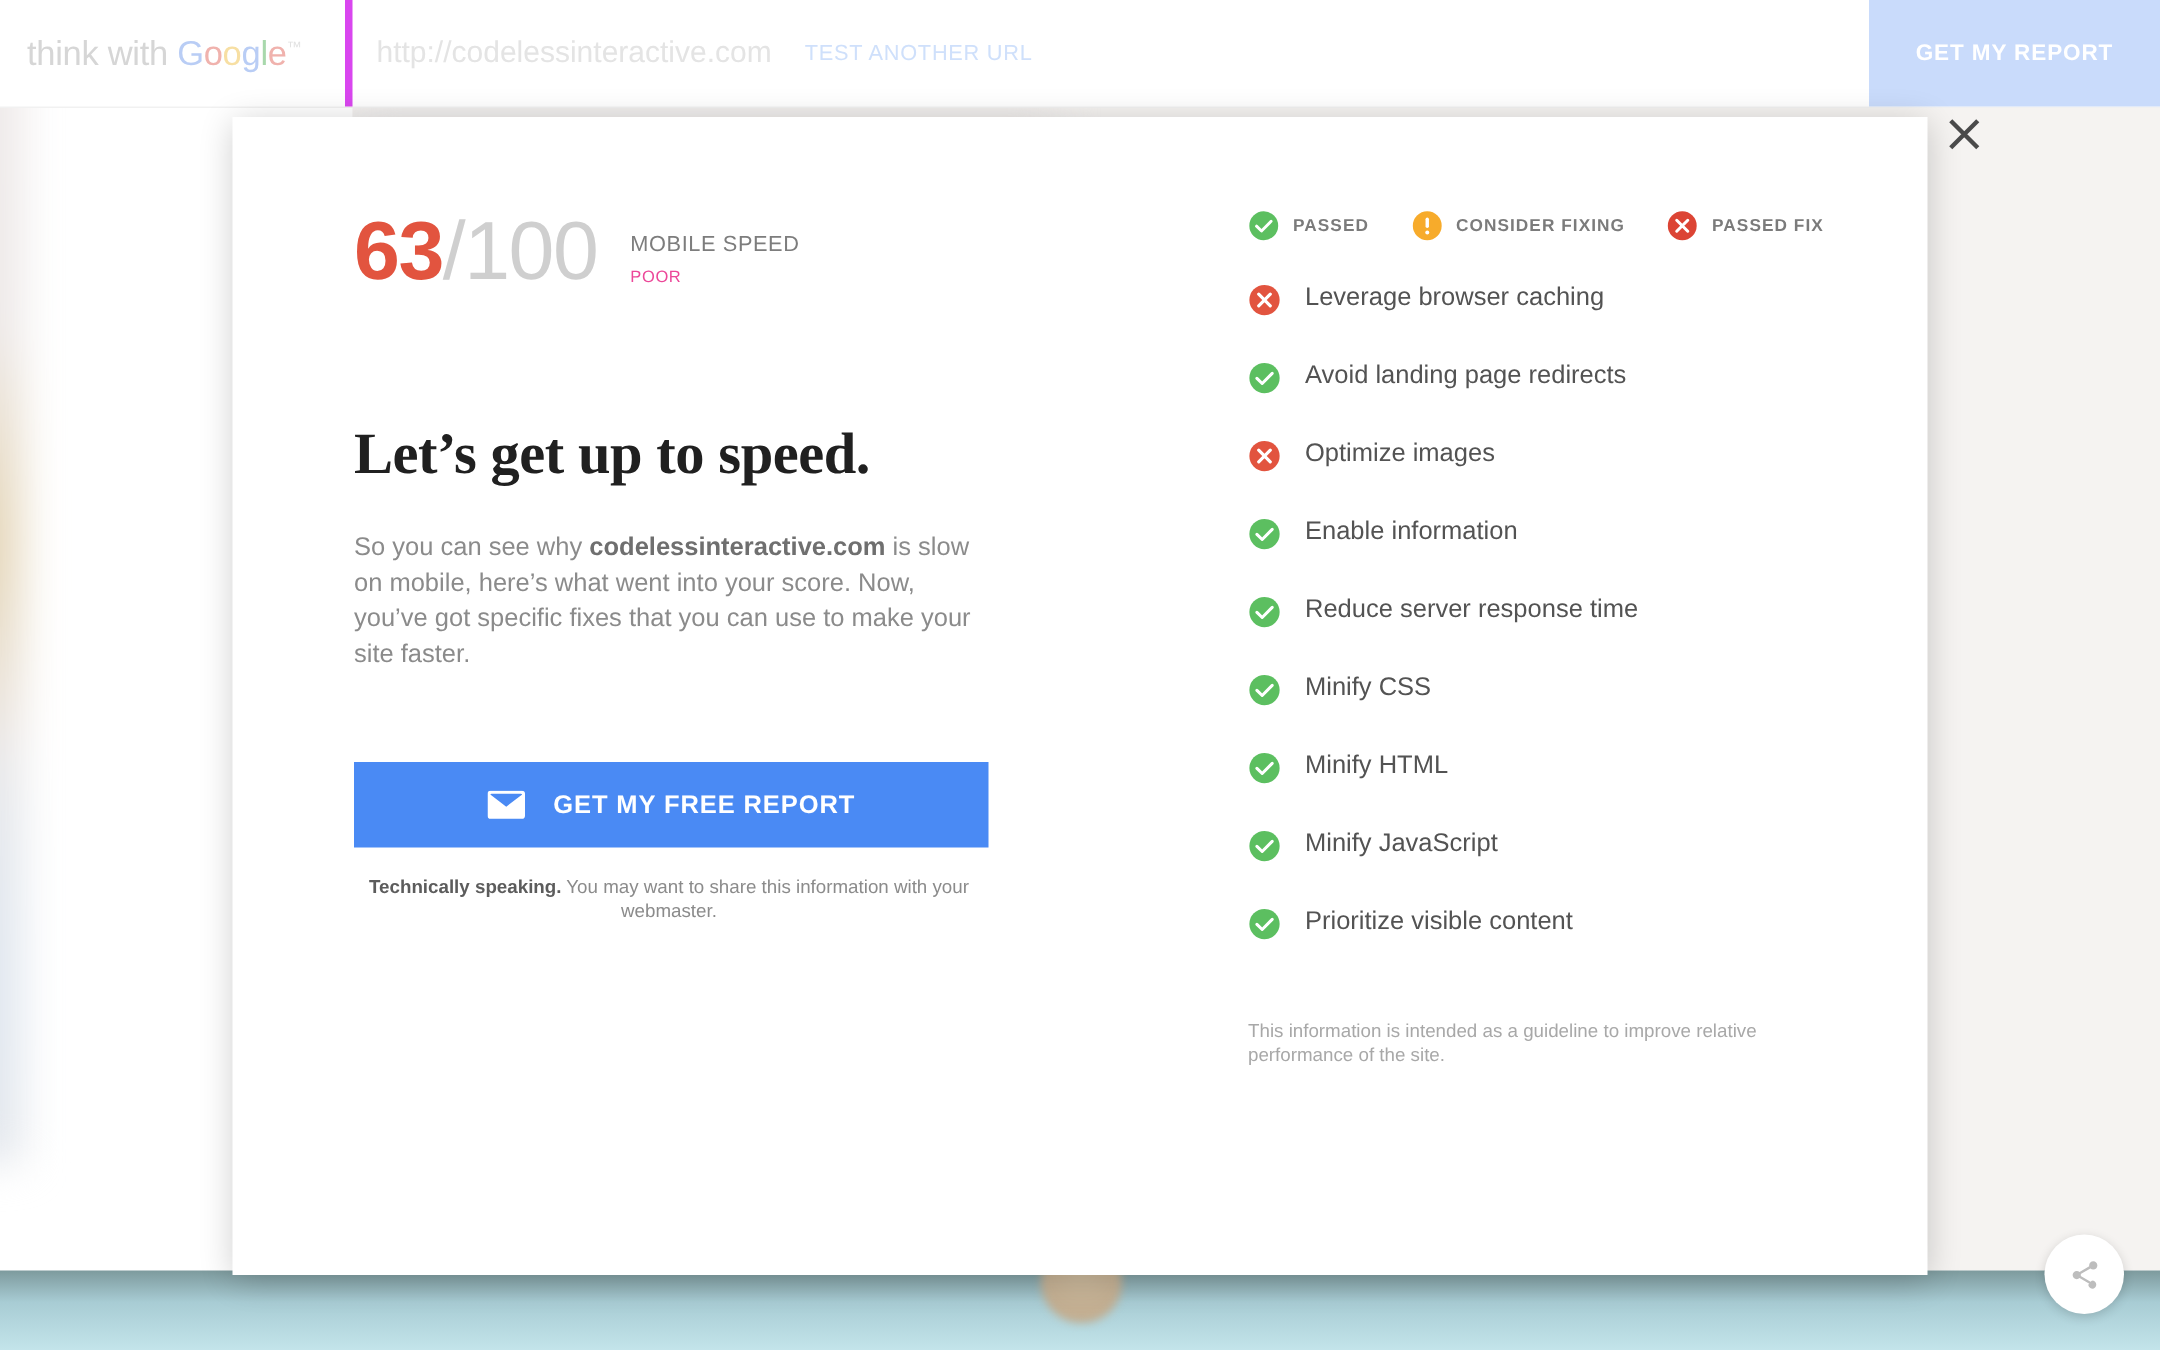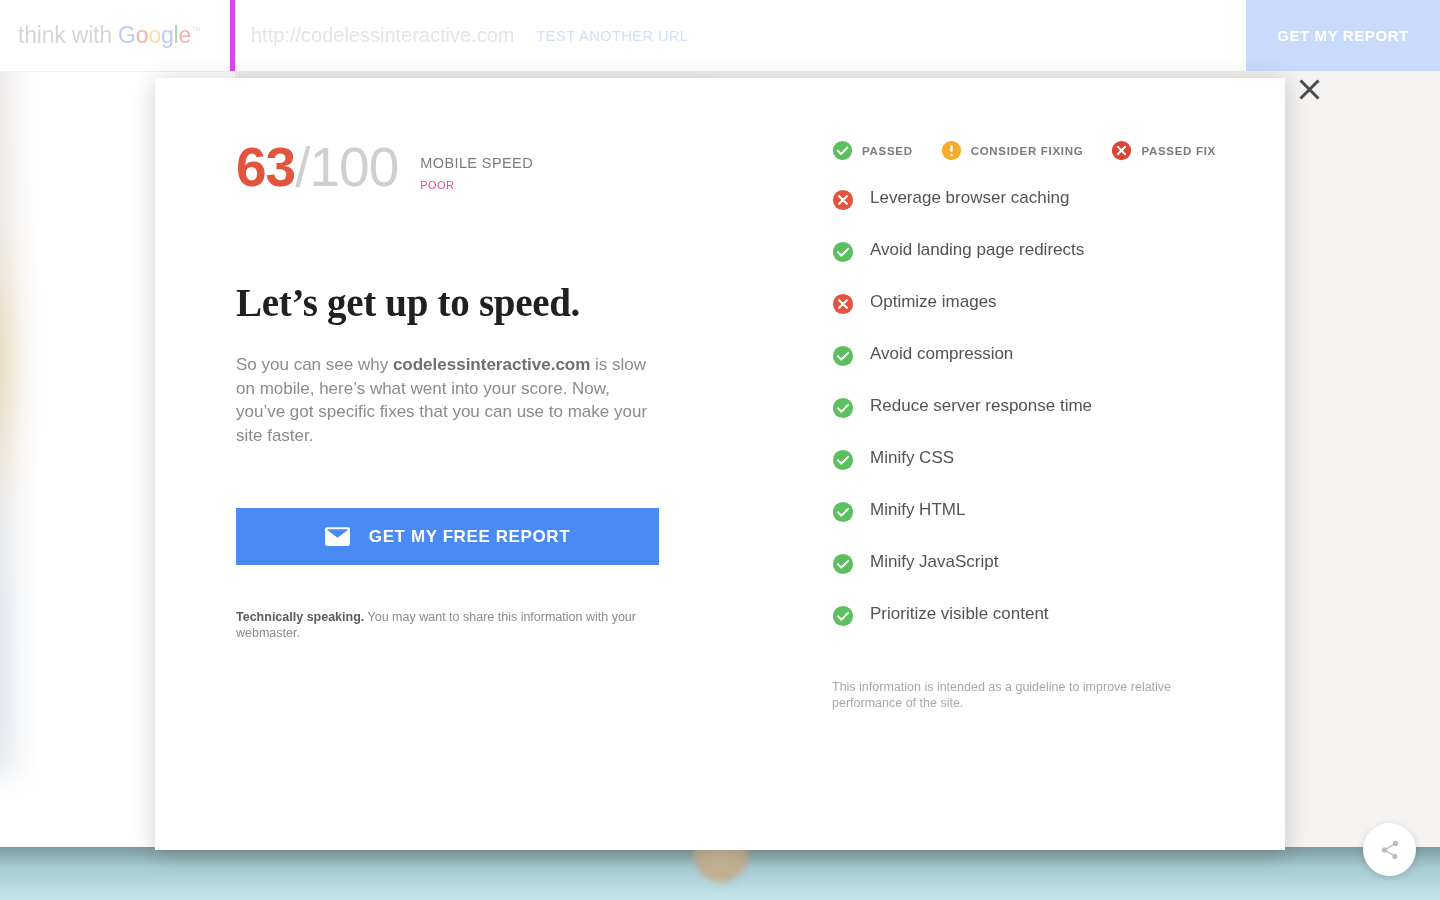--- a/index.html
+++ b/index.html
@@ -294,25 +294,26 @@
     font-family: "Liberation Sans", sans-serif;
   }
   .cta-label {
     color: #ffffff;
     font-size: 17px;
     font-weight: bold;
     letter-spacing: 0.6px;
   }
 
   .tech-note {
-    margin-top: 44px;
+    margin-top: 18px;
     width: 420px;
     font-size: 12.5px;
     line-height: 16px;
     color: #8b8b8b;
+    text-align: center;
   }
   .tech-note b { color: #5c5c5c; font-weight: bold; }
 
   
   .right-col {
     position: absolute;
     left: 637px;
     top: 62px;
     width: 420px;
     margin-left: 40px;
@@ -510,21 +511,21 @@
             </span>
             <span class="audit-text">Optimize images</span>
           </div>
           <div class="audit-row">
             <span class="icon-wrap">
               <svg width="22" height="22" viewBox="0 0 24 24">
                 <circle cx="12" cy="12" r="11" fill="#5cbf60"></circle>
                 <path d="M6.5 12.3 L10.3 16 L17.6 8.6" stroke="#ffffff" stroke-width="2.2" fill="none" stroke-linecap="round" stroke-linejoin="round"></path>
               </svg>
             </span>
-            <span class="audit-text">Avoid compression</span>
+            <span class="audit-text">Enable information</span>
           </div>
           <div class="audit-row">
             <span class="icon-wrap">
               <svg width="22" height="22" viewBox="0 0 24 24">
                 <circle cx="12" cy="12" r="11" fill="#5cbf60"></circle>
                 <path d="M6.5 12.3 L10.3 16 L17.6 8.6" stroke="#ffffff" stroke-width="2.2" fill="none" stroke-linecap="round" stroke-linejoin="round"></path>
               </svg>
             </span>
             <span class="audit-text">Reduce server response time</span>
           </div>

